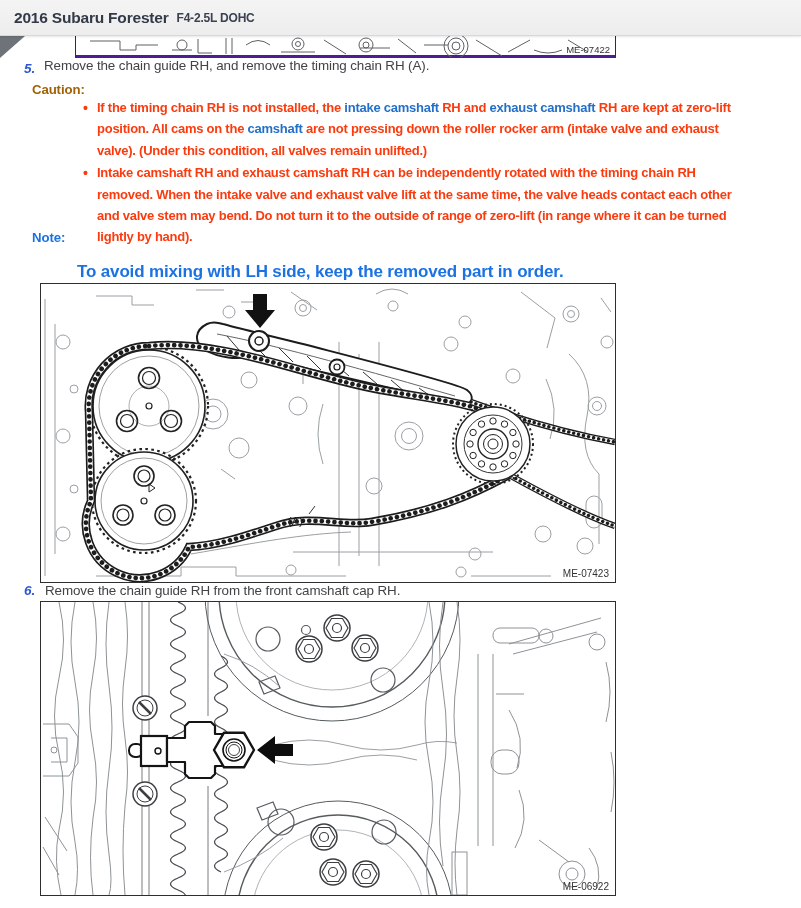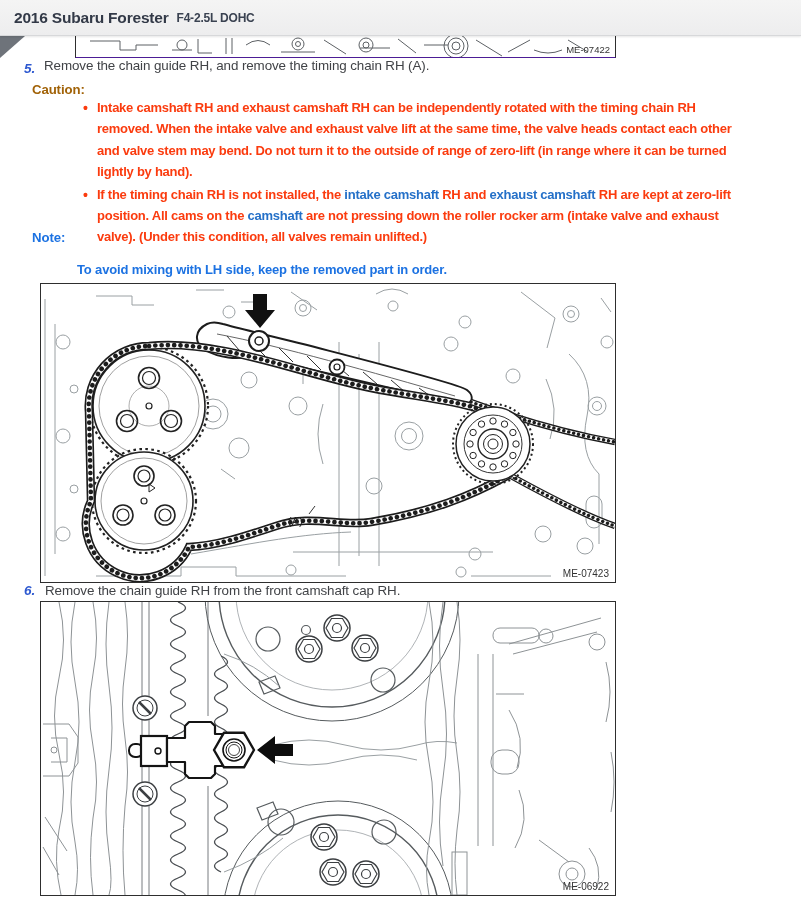--- a/index.html
+++ b/index.html
@@ -14,30 +14,30 @@
   .titlebar .t1 { font-size:15.5px; font-weight:700; color:#323947; letter-spacing:-0.2px; }
   .titlebar .t2 { font-size:12px; font-weight:600; color:#3a4251; margin-left:8px; letter-spacing:-0.2px; }
 
   .corner-fold { position:absolute; left:0; top:36px; width:0; height:0; z-index:4;
     border-top:22px solid #6e737a; border-right:25px solid transparent; }
 
   
   .fig { position:absolute; background:#fff; }
   .fig svg { display:block; }
   .fig-top  { left:75px;  top:36px;  width:541px; height:22px;
-    border-left:1px solid #2e2e2e; border-right:1px solid #2e2e2e; border-bottom:1px solid #4c1d95; }
+    border-left:1px solid #2e2e2e; border-right:1px solid #2e2e2e; border-bottom:3px solid #4c1d95; }
   .fig-1 { left:40px; top:283px; width:576px; height:300px; border:1px solid #2e2e2e; }
   .fig-2 { left:40px; top:601px; width:576px; height:295px; border:1px solid #2e2e2e; }
   .figcode { font-family:"Liberation Sans", sans-serif; }
   .stepnum { position:absolute; font-size:13.5px; font-weight:700; font-style:italic; color:#2e59d0; }
   .steptext { position:absolute; font-size:13.4px; color:#414347; letter-spacing:-0.1px; white-space:nowrap; }
   .blocklabel { position:absolute; font-size:13.2px; font-weight:700; letter-spacing:-0.1px; }
   .caution-label { color:#a16207; }
   .note-label { color:#1c72e2; }
-  .note-text { position:absolute; font-size:13px; font-weight:700; color:#1c72e2; letter-spacing:-0.15px; white-space:nowrap; }
+  .note-text { position:absolute; font-size:17px; font-weight:700; color:#1c72e2; letter-spacing:-0.15px; white-space:nowrap; }
 
   .bullets { position:absolute; left:97px; top:97px; }
   .bullet { position:relative; }
   .bullet .bl { font-size:13px; font-weight:700; color:#fb3b0e; line-height:21.4px;
     letter-spacing:-0.25px; white-space:nowrap; }
   .bullet::before { content:"\2022"; position:absolute; left:-14px; top:1px;
     color:#fb3b0e; font-size:14px; font-weight:700; line-height:21.4px; }
   .bullet + .bullet { margin-top:1px; }
   .lnk { color:#2470c8; cursor:pointer; }
 </style>
@@ -71,29 +71,29 @@
 
   <div>
     <span class="stepnum" style="left:24px; top:61px;">5.</span>
     <span class="steptext" style="left:44px; top:58px;">Remove the chain guide RH, and remove the timing chain RH (A).</span>
   </div>
 
   <div class="blocklabel caution-label" style="left:32px; top:82px;">Caution:</div>
 
   <div class="bullets">
     <div class="bullet">
+      <div class="bl"><span>If the timing chain RH is not installed, the </span><span class="lnk">intake camshaft</span><span> RH and </span><span class="lnk">exhaust camshaft</span><span> RH are kept at zero-lift</span></div>
+      <div class="bl"><span>position. All cams on the </span><span class="lnk">camshaft</span><span> are not pressing down the roller rocker arm (intake valve and exhaust</span></div>
+      <div class="bl"><span>valve). (Under this condition, all valves remain unlifted.)</span></div>
+    </div>
+    <div class="bullet">
       <div class="bl">Intake camshaft RH and exhaust camshaft RH can be independently rotated with the timing chain RH</div>
       <div class="bl">removed. When the intake valve and exhaust valve lift at the same time, the valve heads contact each other</div>
       <div class="bl">and valve stem may bend. Do not turn it to the outside of range of zero-lift (in range where it can be turned</div>
       <div class="bl">lightly by hand).</div>
-    </div>
-    <div class="bullet">
-      <div class="bl"><span>If the timing chain RH is not installed, the </span><span class="lnk">intake camshaft</span><span> RH and </span><span class="lnk">exhaust camshaft</span><span> RH are kept at zero-lift</span></div>
-      <div class="bl"><span>position. All cams on the </span><span class="lnk">camshaft</span><span> are not pressing down the roller rocker arm (intake valve and exhaust</span></div>
-      <div class="bl"><span>valve). (Under this condition, all valves remain unlifted.)</span></div>
     </div>
   </div>
 
   <div class="blocklabel note-label" style="left:32px; top:230px;">Note:</div>
   <div class="note-text" style="left:77px; top:262px;">To avoid mixing with LH side, keep the removed part in order.</div>
 
   <div class="fig fig-1">
     <svg width="574" height="298" viewBox="0 0 574 298">
 
       <g stroke="#9aa0a3" stroke-width="1" fill="none">

